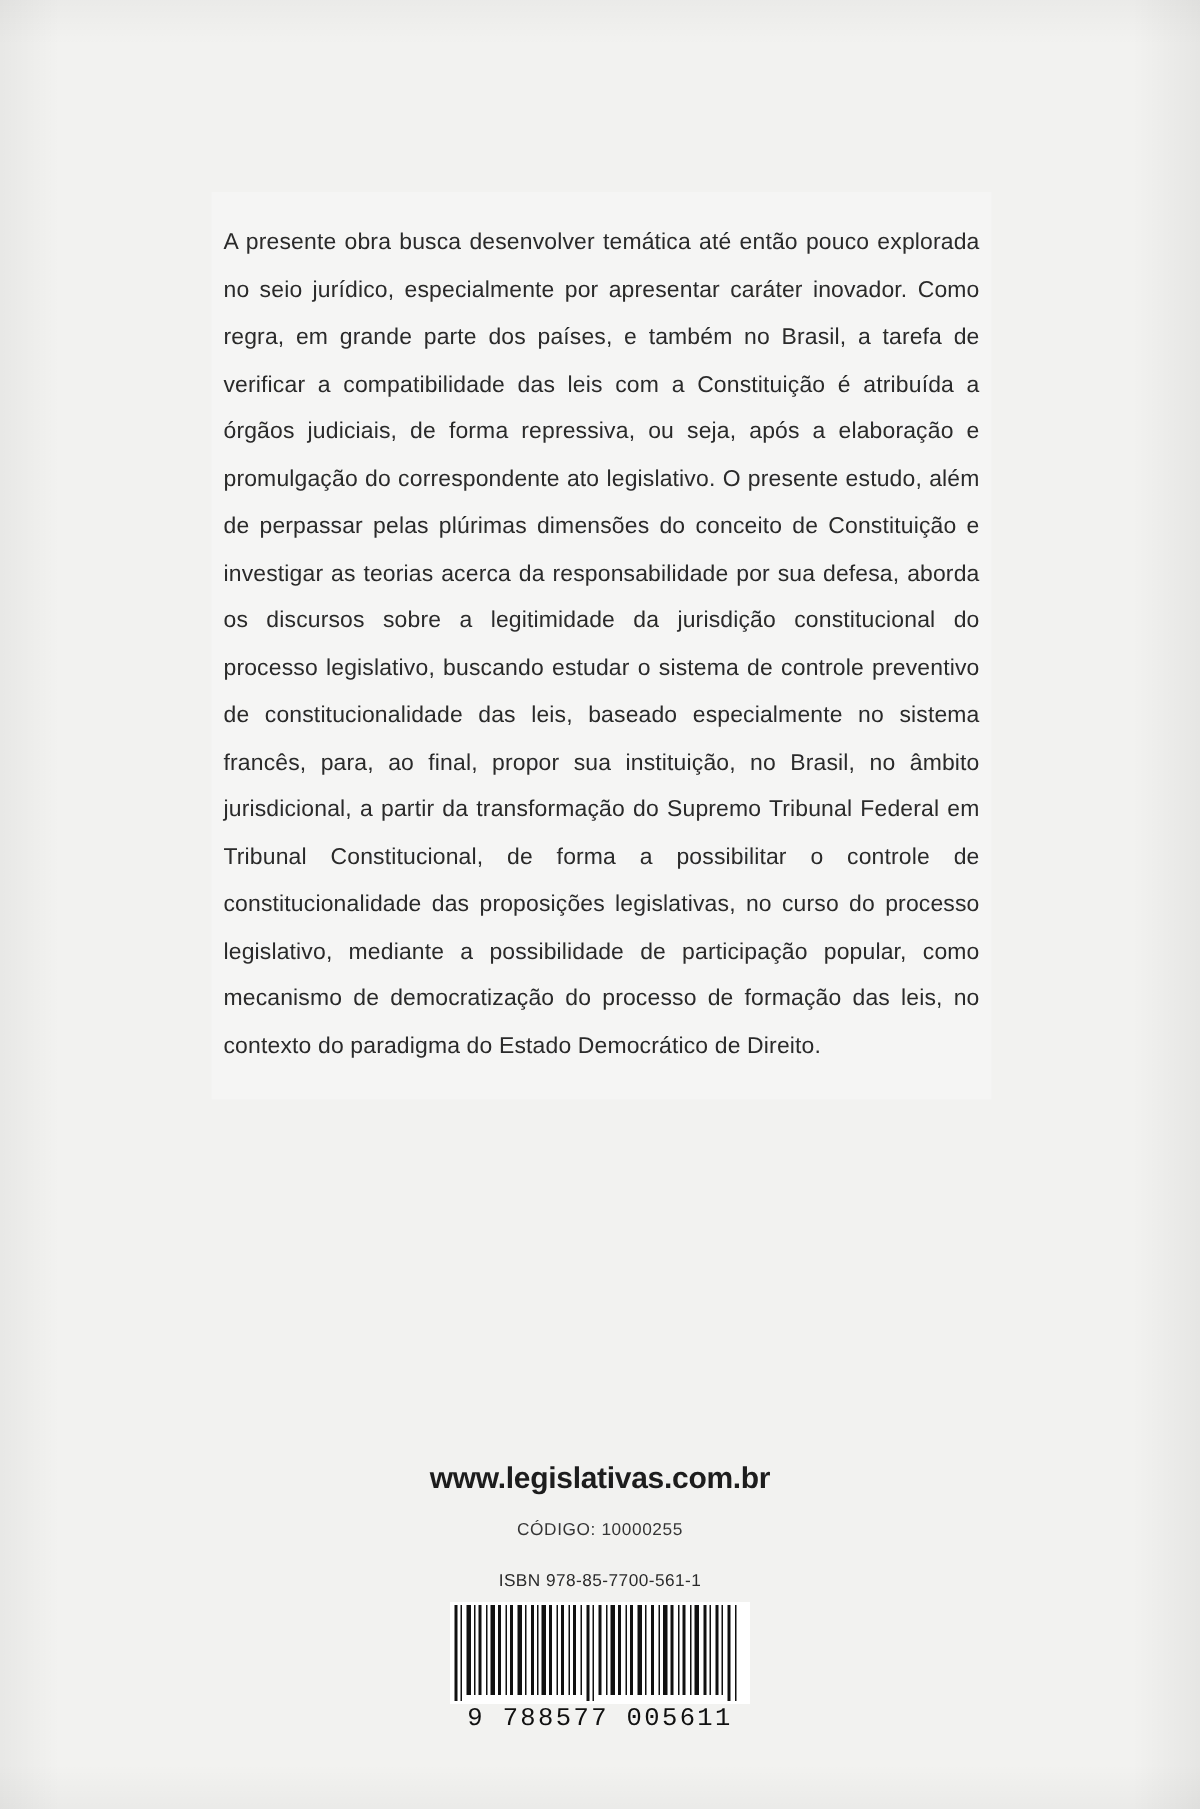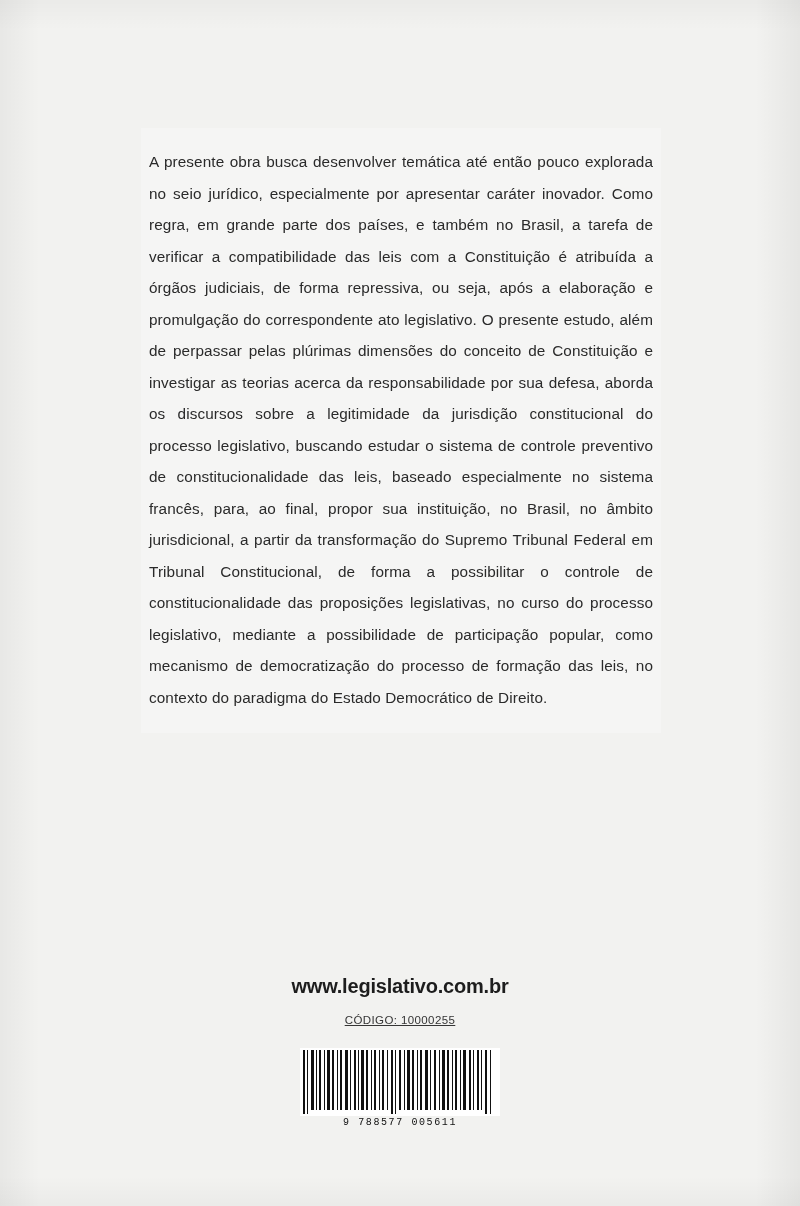--- a/index.html
+++ b/index.html
@@ -71,21 +71,20 @@
     color: #1d1d1d;
     letter-spacing: -0.2px;
     margin: 0 0 16px 0;
   }
 
   .codigo {
     font-size: 11.5px;
     color: #353535;
     letter-spacing: 0.4px;
     margin: 0 0 22px 0;
-    text-decoration: underline;
   }
 
   .isbn {
     font-size: 11.5px;
     color: #2a2a2a;
     letter-spacing: 0.3px;
     margin: 0 0 8px 0;
   }
 
   .barcode-wrap {
@@ -94,39 +93,40 @@
   }
 
   .barcode {
     width: 200px;
     height: 68px;
     display: block;
   }
 
   .barcode-digits {
     font-family: "Liberation Mono", monospace;
-    font-size: 10px;
+    font-size: 17px;
     color: #111;
     letter-spacing: 1.6px;
     text-align: center;
     margin-top: 1px;
   }
 </style>
 </head>
 <body>
 
 <div class="page">
 
   <div class="blurb">
     <p>A presente obra busca desenvolver temática até então pouco explorada no seio jurídico, especialmente por apresentar caráter inovador. Como regra, em grande parte dos países, e também no Brasil, a tarefa de verificar a compatibilidade das leis com a Constituição é atribuída a órgãos judiciais, de forma repressiva, ou seja, após a elaboração e promulgação do correspondente ato legislativo. O presente estudo, além de perpassar pelas plúrimas dimensões do conceito de Constituição e investigar as teorias acerca da responsabilidade por sua defesa, aborda os discursos sobre a legitimidade da jurisdição constitucional do processo legislativo, buscando estudar o sistema de controle preventivo de constitucionalidade das leis, baseado especialmente no sistema francês, para, ao final, propor sua instituição, no Brasil, no âmbito jurisdicional, a partir da transformação do Supremo Tribunal Federal em Tribunal Constitucional, de forma a possibilitar o controle de constitucionalidade das proposições legislativas, no curso do processo legislativo, mediante a possibilidade de participação popular, como mecanismo de democratização do processo de formação das leis, no contexto do paradigma do Estado Democrático de Direito.</p>
   </div>
 
   <div class="footer">
-    <div class="site">www.legislativo.com.br</div>
+    <div class="site">www.legislativas.com.br</div>
     <div class="codigo">CÓDIGO: 10000255</div>
+    <div class="isbn">ISBN 978-85-7700-561-1</div>
 
     <div class="barcode-wrap">
       <svg class="barcode" viewBox="0 0 200 68" preserveAspectRatio="none">
         <rect x="0" y="0" width="200" height="68" fill="#ffffff"></rect>
         <g fill="#111111">
           <rect x="3" y="2" width="2" height="64"></rect>
           <rect x="7" y="2" width="1" height="64"></rect>
           <rect x="11" y="2" width="3" height="60"></rect>
           <rect x="16" y="2" width="1" height="60"></rect>
           <rect x="19" y="2" width="2" height="60"></rect>

